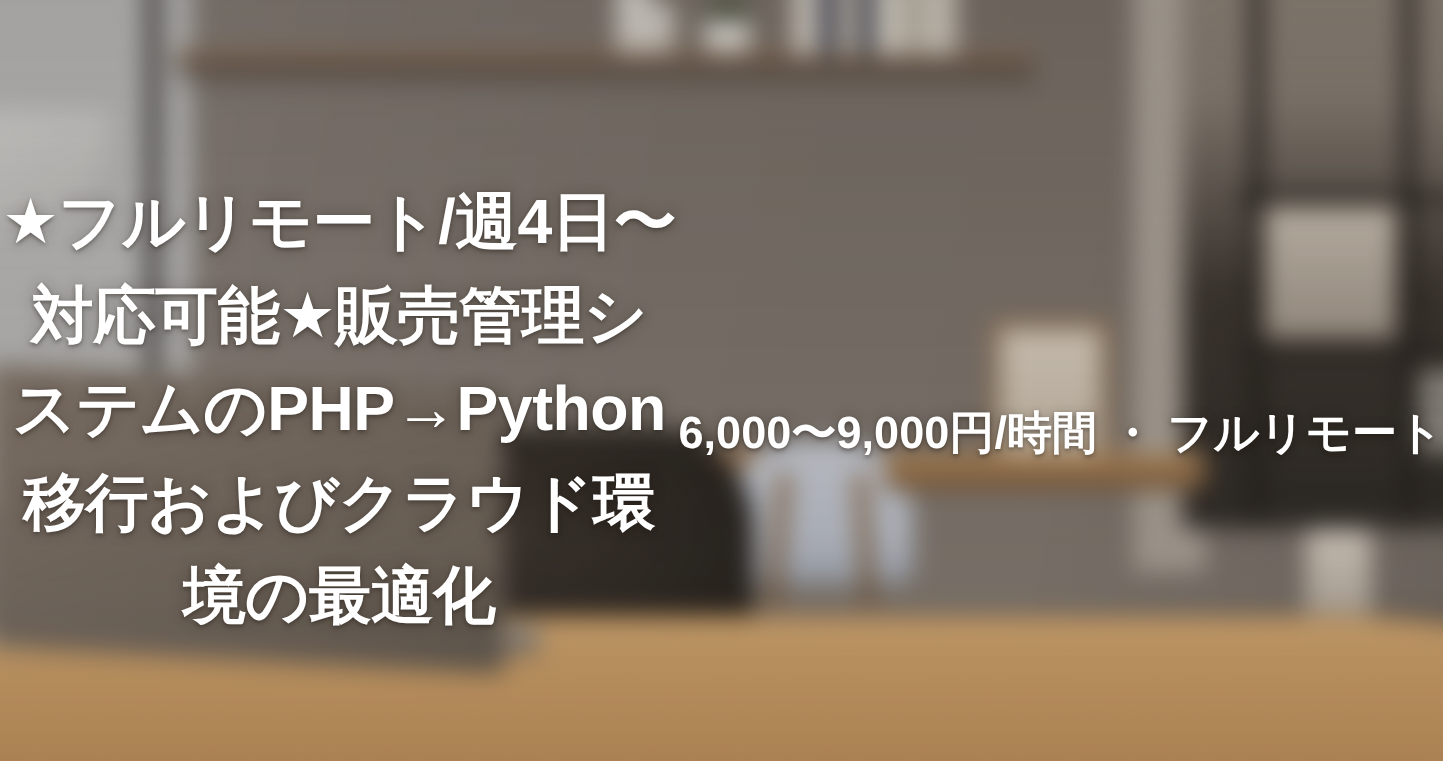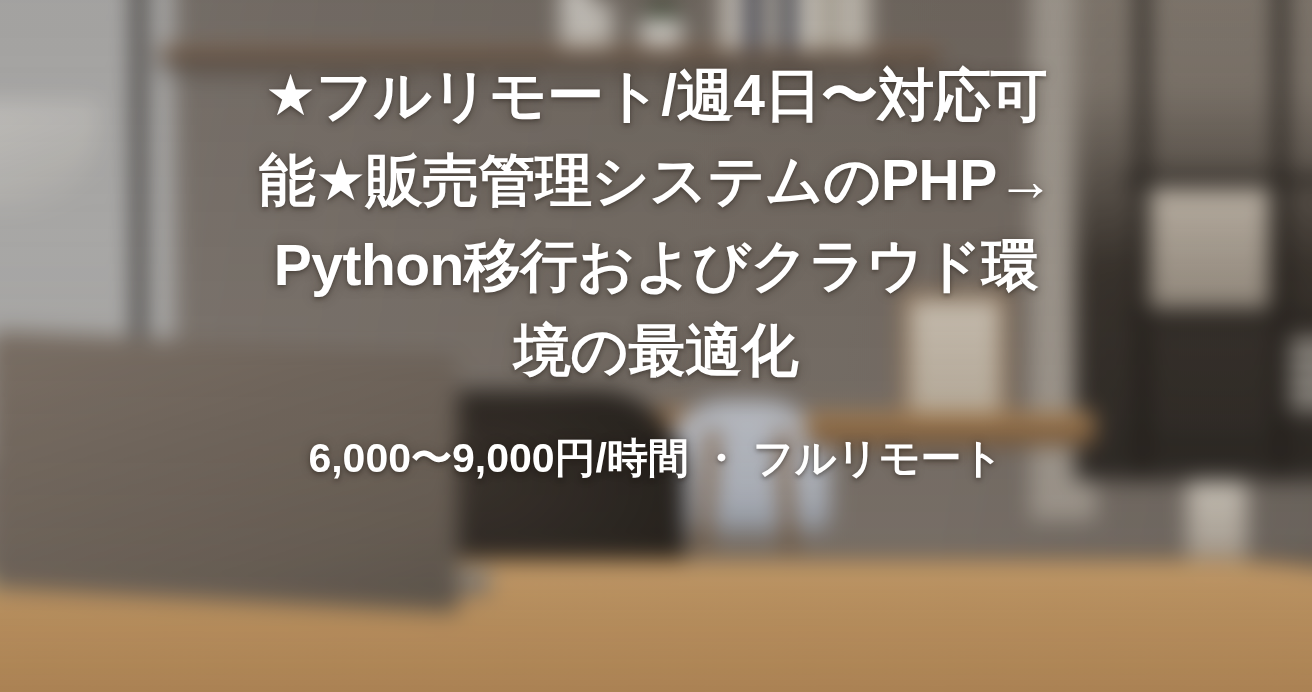--- a/index.html
+++ b/index.html
@@ -208,21 +208,21 @@
     position: absolute; inset: 0;
     background:
       linear-gradient(180deg, rgba(34,28,23,.20) 0%, rgba(34,28,23,.12) 45%, rgba(34,28,23,.02) 100%);
   }
 
   
   .text-layer {
     position: absolute;
     inset: 0;
     display: flex;
-    flex-direction: column;
+    flex-direction: row;
     align-items: center;
     padding-top: 53px;
     box-sizing: border-box;
   }
   .headline {
     width: 800px;
     text-align: center;
     color: #ffffff;
     font-weight: 700;
     font-size: 57px;

